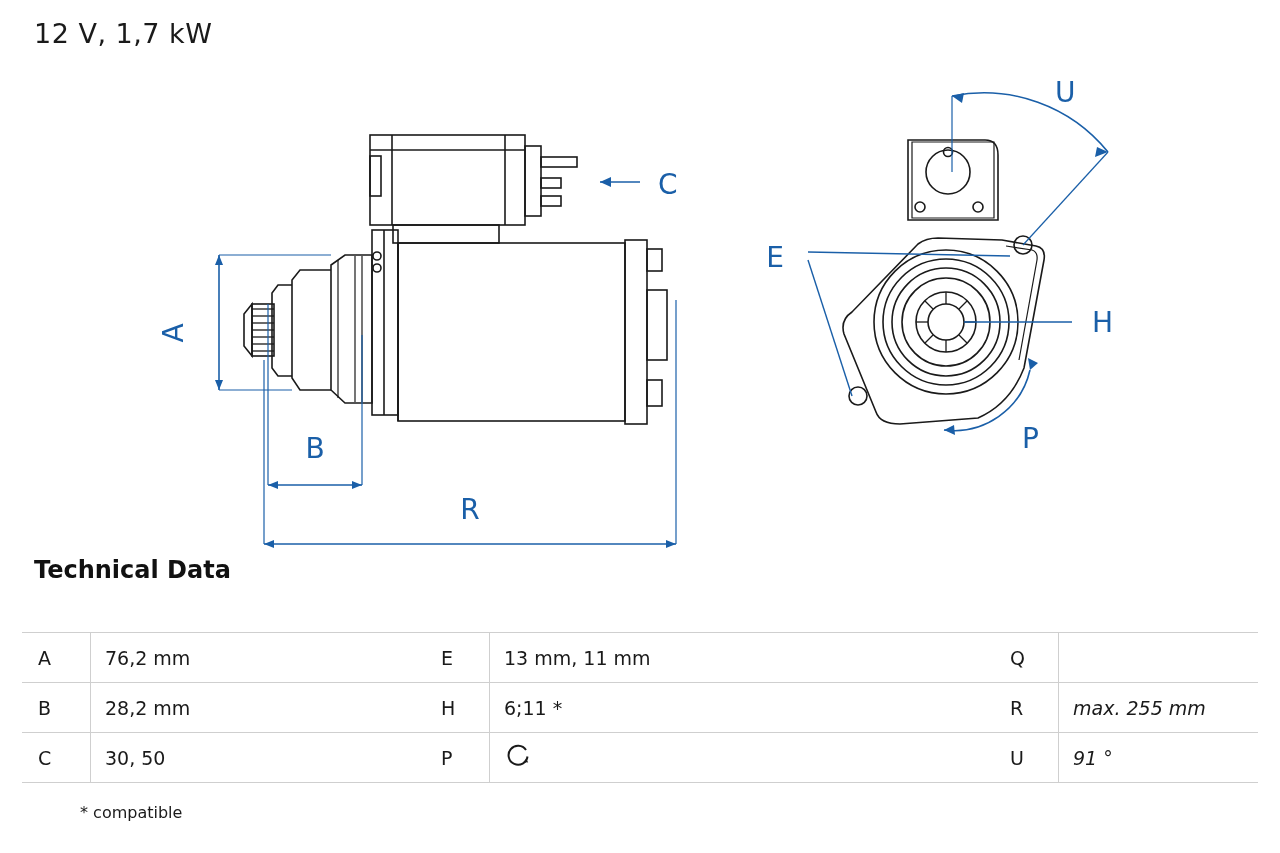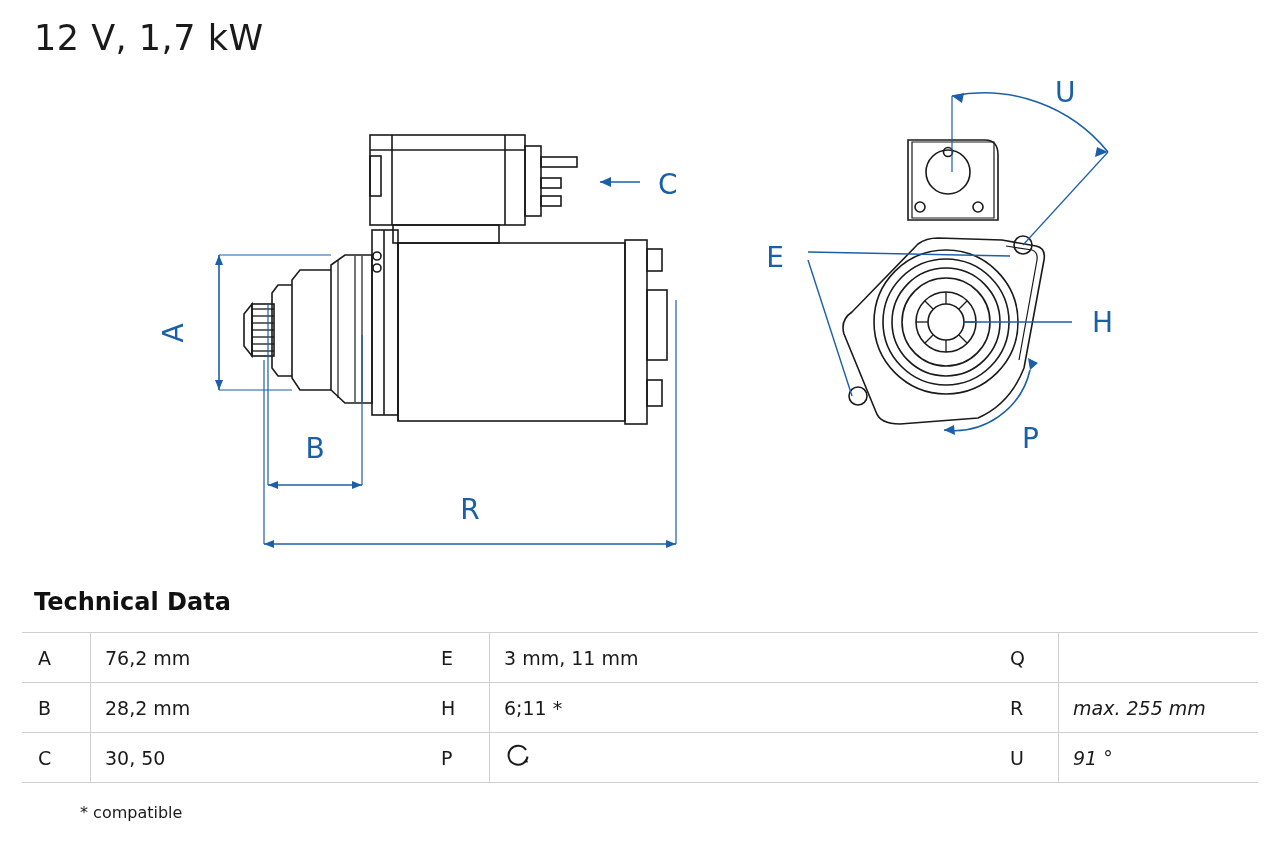--- a/index.html
+++ b/index.html
@@ -18,40 +18,40 @@
   .page {
     position: relative;
     width: 1280px;
     height: 853px;
   }
   
   .spec-title {
     position: absolute;
     left: 34px;
     top: 18px;
-    font-size: 35px;
+    font-size: 27px;
     letter-spacing: 0.5px;
     color: #1a1a1a;
   }
   
   .drawing {
     position: absolute;
     left: 0;
     top: 60px;
     width: 1280px;
     height: 520px;
   }
   .drawing svg {
     display: block;
   }
   
   .td-heading {
     position: absolute;
     left: 34px;
-    top: 588px;
+    top: 556px;
     font-size: 24px;
     font-weight: bold;
     color: #111111;
   }
   .td-table {
     position: absolute;
     left: 22px;
     top: 632px;
     width: 1236px;
     border-collapse: collapse;
@@ -250,21 +250,21 @@
   </div>
 
   <div class="td-heading">Technical Data</div>
 
   <table class="td-table">
     <tbody>
       <tr>
         <td class="k c1k">A</td>
         <td class="v c1v">76,2 mm</td>
         <td class="k c2k">E</td>
-        <td class="v c2v">3 mm, 11 mm</td>
+        <td class="v c2v">13 mm, 11 mm</td>
         <td class="k c3k">Q</td>
         <td class="v c3v"></td>
       </tr>
       <tr>
         <td class="k c1k">B</td>
         <td class="v c1v">28,2 mm</td>
         <td class="k c2k">H</td>
         <td class="v c2v">6;11 *</td>
         <td class="k c3k">R</td>
         <td class="v c3v">max. 255 mm</td>

